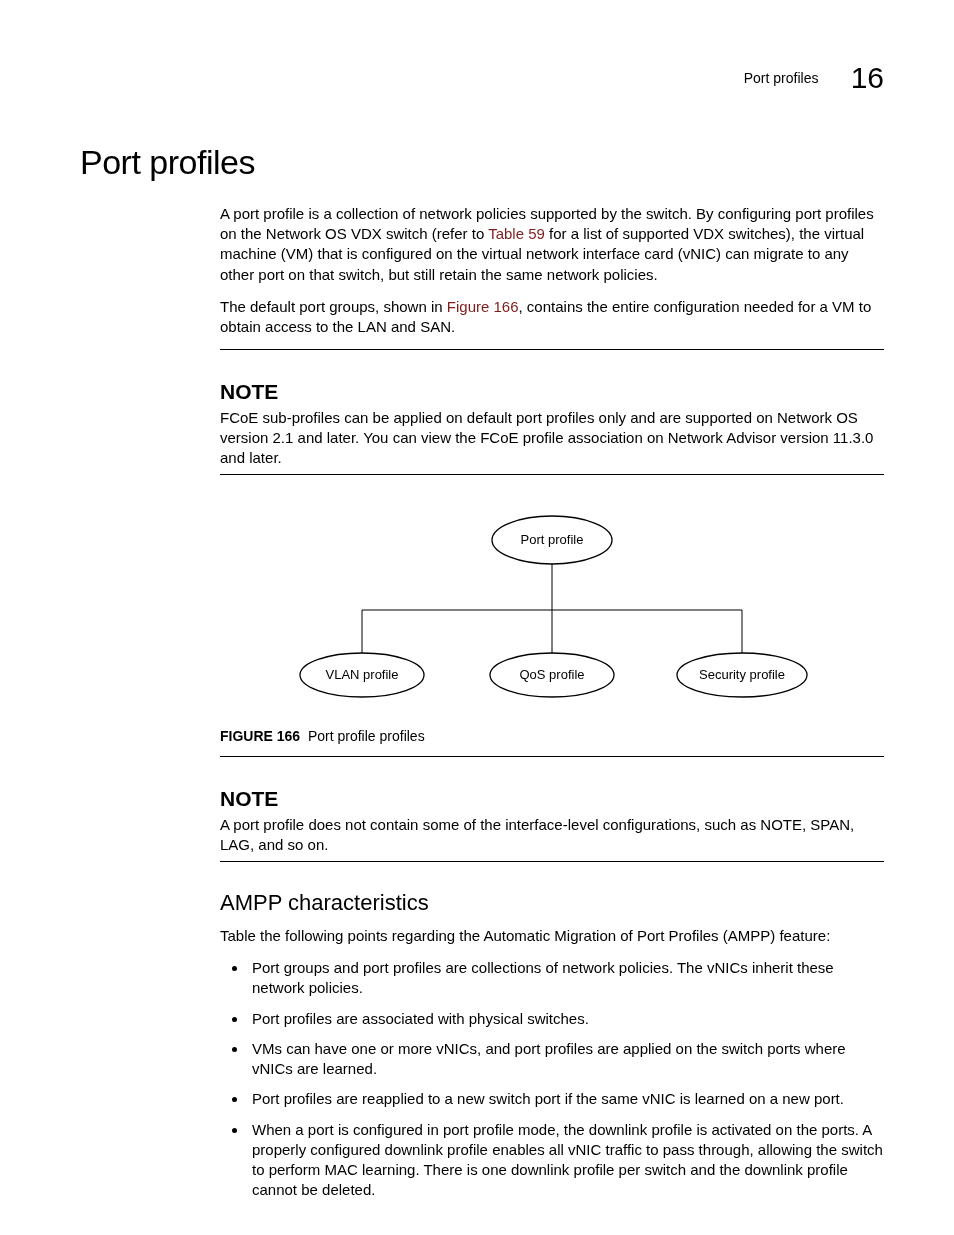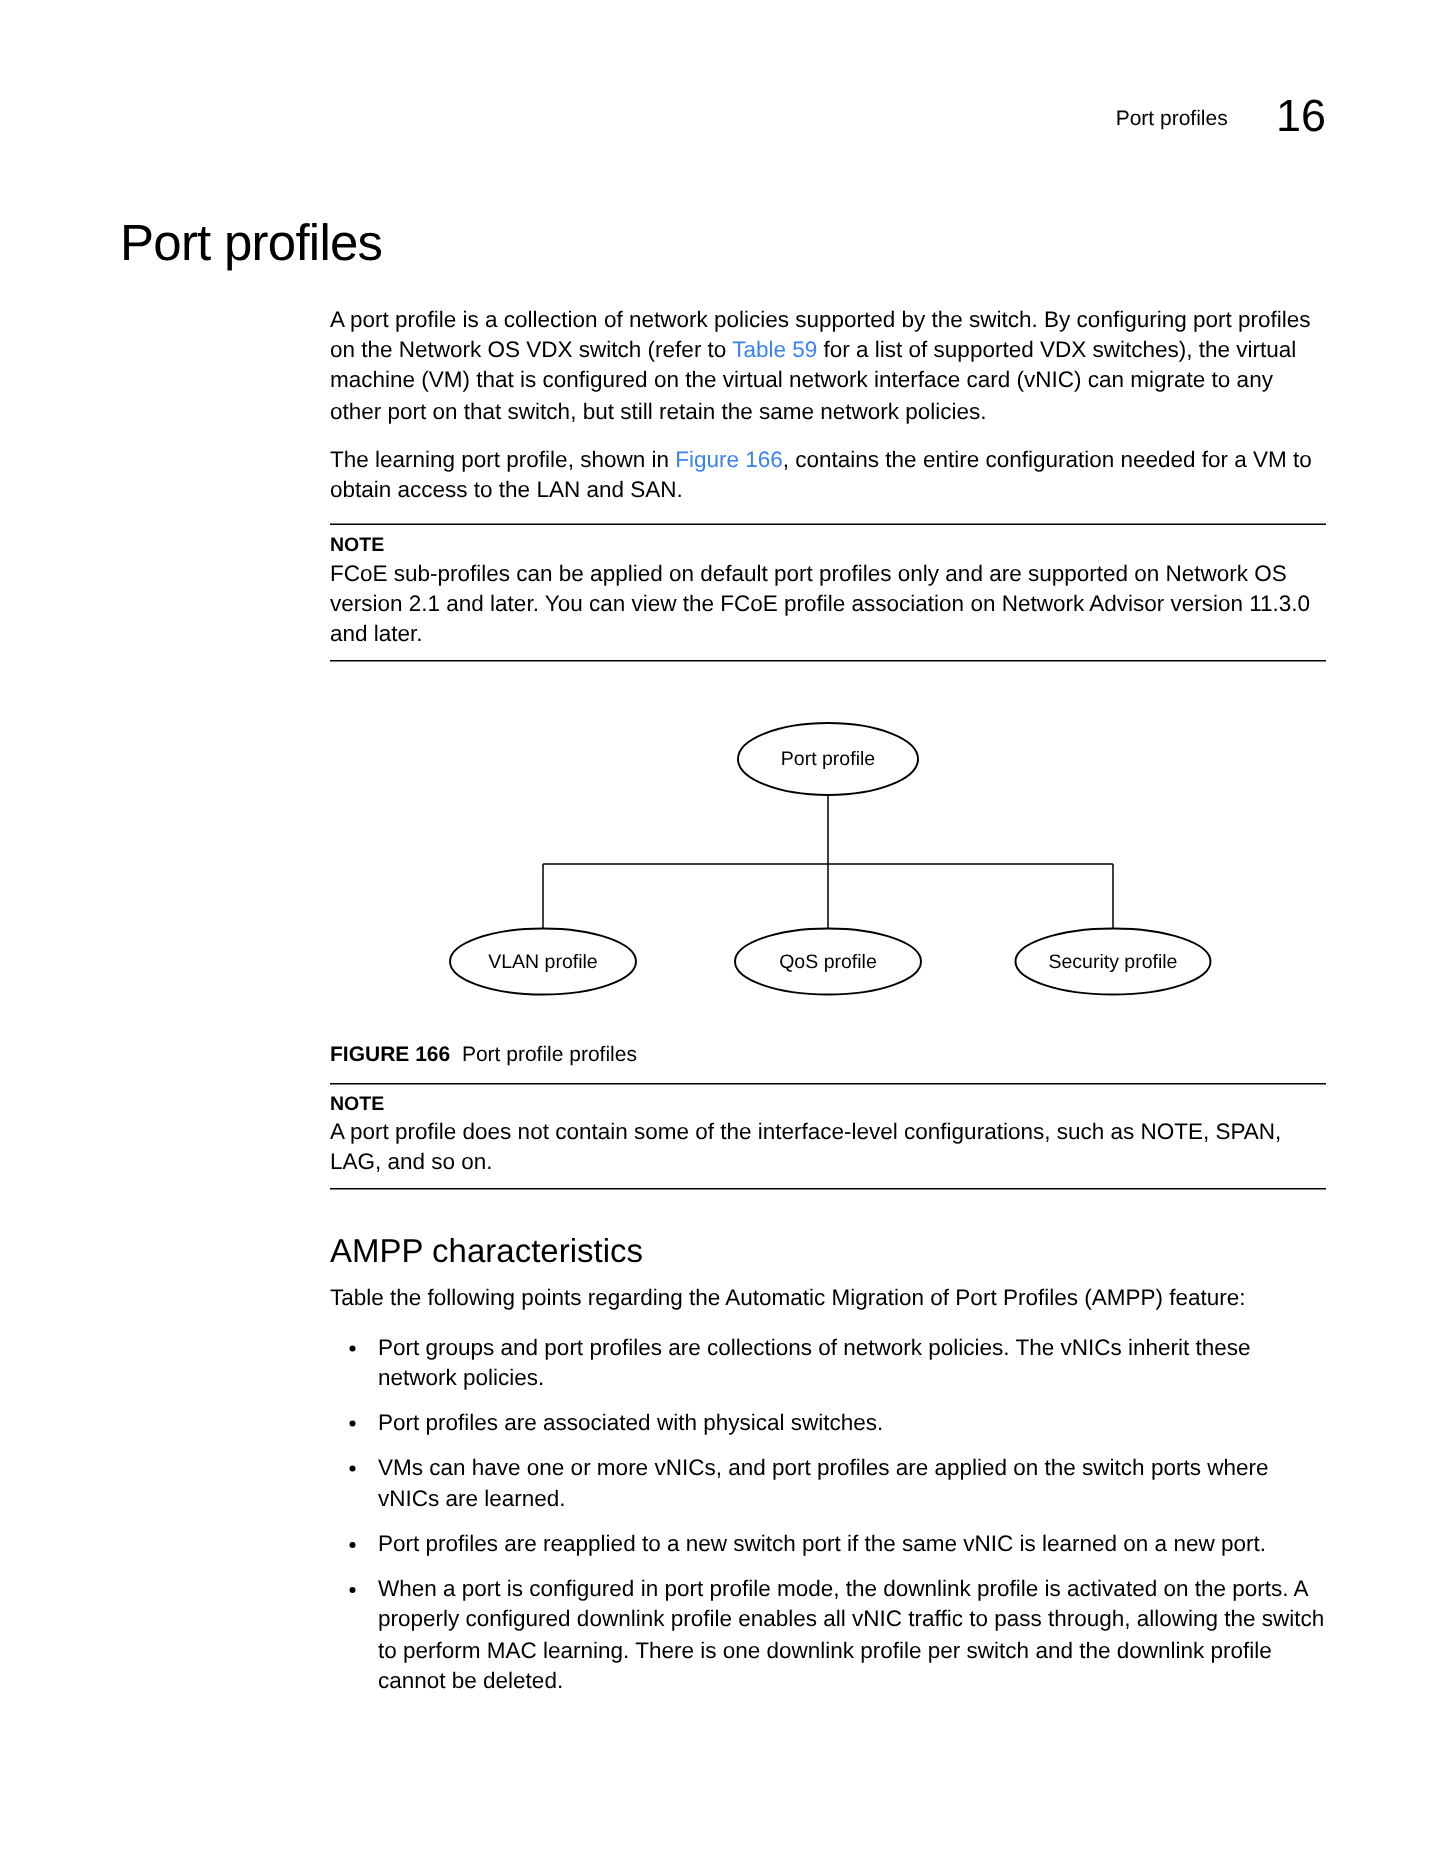--- a/index.html
+++ b/index.html
@@ -43,33 +43,34 @@
     font-weight: 400;
     letter-spacing: -0.5px;
     margin: 80px 0 18px 0;
     font-stretch: condensed;
     font-family: "Arial Narrow", Arial, sans-serif;
   }
   .body-indent {
     margin-left: 140px;
   }
   p { margin: 0 0 12px 0; }
-  a.link { color: #3b82f6; text-decoration: none; }
+  a.link { color: #7f1d1d; text-decoration: none; }
   .note-block {
     border-top: 1.5px solid #000;
     border-bottom: 1.5px solid #000;
     padding: 4px 0 6px 0;
     margin: 10px 0 16px 0;
   }
   .note-label {
     font-weight: bold;
     font-family: "Arial Narrow", Arial, sans-serif;
     font-stretch: condensed;
-    font-size: 13px;
+    font-size: 21px;
     margin-bottom: 1px;
+    margin-top: 24px;
   }
   .figure-wrap {
     margin: 30px 0 10px 0;
   }
   .figure-caption {
     font-size: 14px;
     margin: 12px 0 8px 0;
     font-family: "Arial Narrow", Arial, sans-serif;
     font-stretch: condensed;
   }
@@ -111,21 +112,21 @@
 
   <h1 class="main">Port profiles</h1>
 
   <div class="body-indent">
 
     <p>
       <span>A port profile is a collection of network policies supported by the switch. By configuring port profiles on the Network OS VDX switch (refer to </span><a href="#" class="link">Table 59</a><span> for a list of supported VDX switches), the virtual machine (VM) that is configured on the virtual network interface card (vNIC) can migrate to any other port on that switch, but still retain the same network policies.</span>
     </p>
 
     <p>
-      <span>The learning port profile, shown in </span><a href="#" class="link">Figure 166</a><span>, contains the entire configuration needed for a VM to obtain access to the LAN and SAN.</span>
+      <span>The default port groups, shown in </span><a href="#" class="link">Figure 166</a><span>, contains the entire configuration needed for a VM to obtain access to the LAN and SAN.</span>
     </p>
 
     <div class="note-block">
       <div class="note-label">NOTE</div>
       <div>FCoE sub-profiles can be applied on default port profiles only and are supported on Network OS version 2.1 and later. You can view the FCoE profile association on Network Advisor version 11.3.0 and later.</div>
     </div>
 
     <div class="figure-wrap">
       <svg class="diagram" width="560" height="210" viewBox="0 0 560 210">
 

